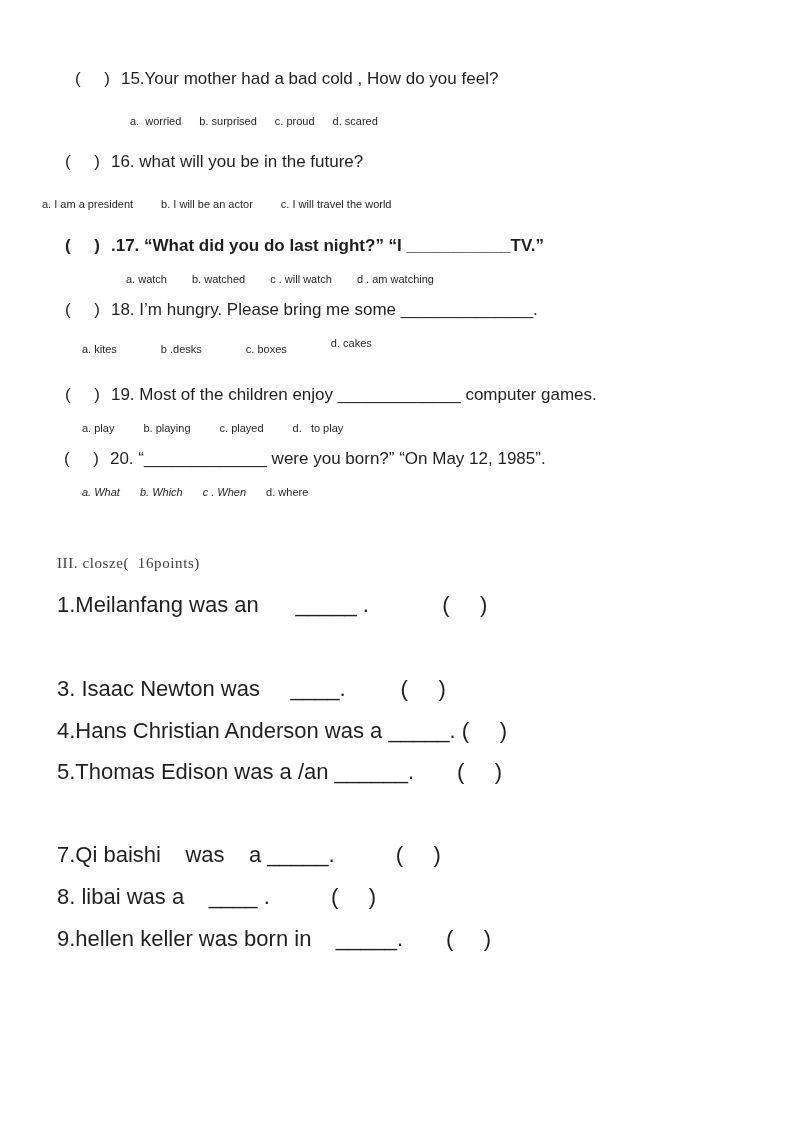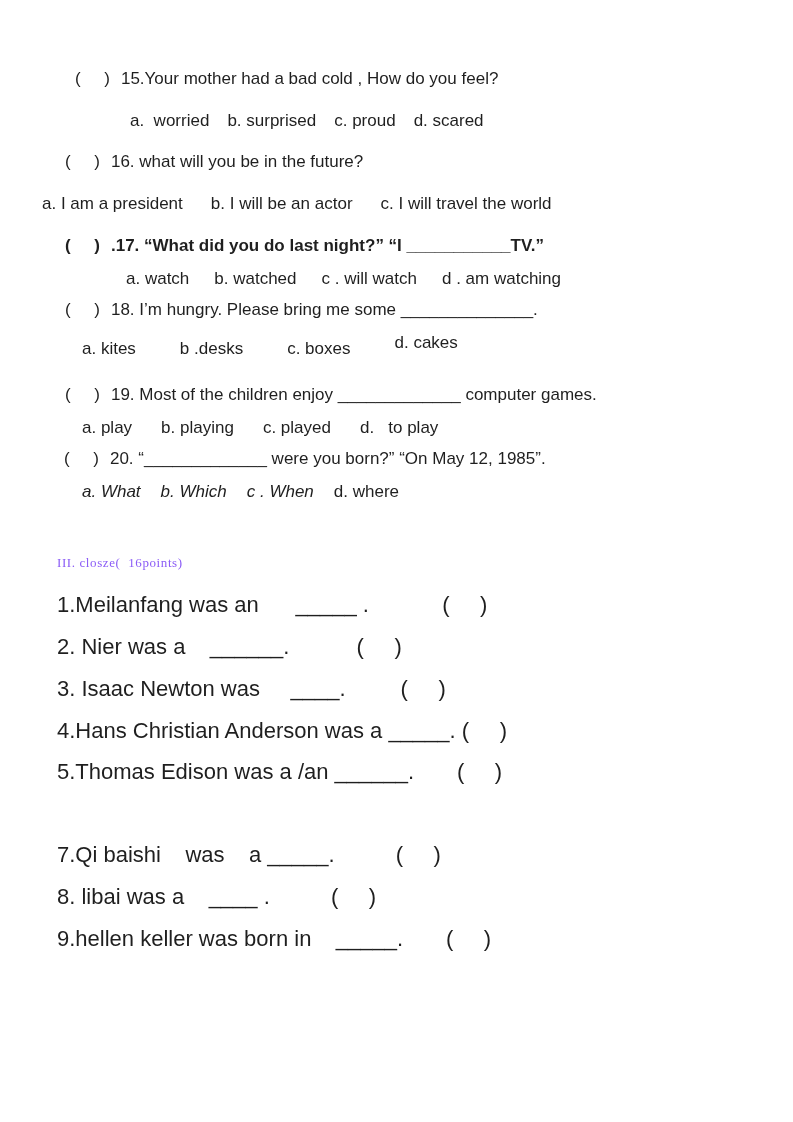--- a/index.html
+++ b/index.html
@@ -25,21 +25,21 @@
     line-height: 22px;
     white-space: pre;
     display: inline-block;
     vertical-align: top;
   }
   .row > .qt { margin-left: 11px; }
 
   
   .opts { font-size: 0; white-space: nowrap; }
   .opts > span {
-    font-size: 17px;
+    font-size: 11px;
     line-height: 22px;
     white-space: pre;
     display: inline-block;
     vertical-align: top;
   }
   .o15 > span:not(:last-child) { margin-right: 18px; }
   .o16 > span:not(:last-child) { margin-right: 28px; }
   .o17 > span:not(:last-child) { margin-right: 25px; }
   .o18 > span:not(:last-child) { margin-right: 44px; margin-top: 6px; }
   .o19 > span:not(:last-child) { margin-right: 29px; }
@@ -48,25 +48,25 @@
   
   .textline {
     font-size: 22px;
     line-height: 24px;
     white-space: pre;
   }
 
   
   .heading {
     font-family: "Liberation Serif", "DejaVu Serif", serif;
-    font-size: 13px;
+    font-size: 15px;
     line-height: 26px;
     letter-spacing: 0.6px;
     white-space: pre;
-    color: #8b5cf6;
+    color: #404040;
   }
 </style>
 </head>
 <body>
 
 <div class="page">
 
   <div class="line row" style="top:68px; left:75px;">
     <span class="paren">(     )</span><span class="qt">15.Your mother had a bad cold , How do you feel?</span>
   </div>
@@ -105,21 +105,20 @@
   <div class="line row" style="top:448px; left:64px;">
     <span class="paren">(     )</span><span class="qt">20. “_____________ were you born?” “On May 12, 1985”.</span>
   </div>
   <div class="line opts o20" style="top:481px; left:82px;">
     <span>a. What</span><span>b. Which</span><span>c . When</span><span>d. where</span>
   </div>
 
   <div class="line heading" style="top:550px; left:57px;">III. closze(  16points)</div>
 
   <div class="line textline" style="top:593px; left:57px;">1.Meilanfang was an      _____ .            (     )</div>
-  <div class="line textline" style="top:635px; left:57px;">2. Nier was a    ______.           (     )</div>
   <div class="line textline" style="top:677px; left:57px;">3. Isaac Newton was     ____.         (     )</div>
   <div class="line textline" style="top:719px; left:57px;">4.Hans Christian Anderson was a _____. (     )</div>
   <div class="line textline" style="top:760px; left:57px;">5.Thomas Edison was a /an ______.       (     )</div>
   <div class="line textline" style="top:843px; left:57px;">7.Qi baishi    was    a _____.          (     )</div>
   <div class="line textline" style="top:885px; left:57px;">8. libai was a    ____ .          (     )</div>
   <div class="line textline" style="top:927px; left:57px;">9.hellen keller was born in    _____.       (     )</div>
 
 </div>
 
 </body></html>

